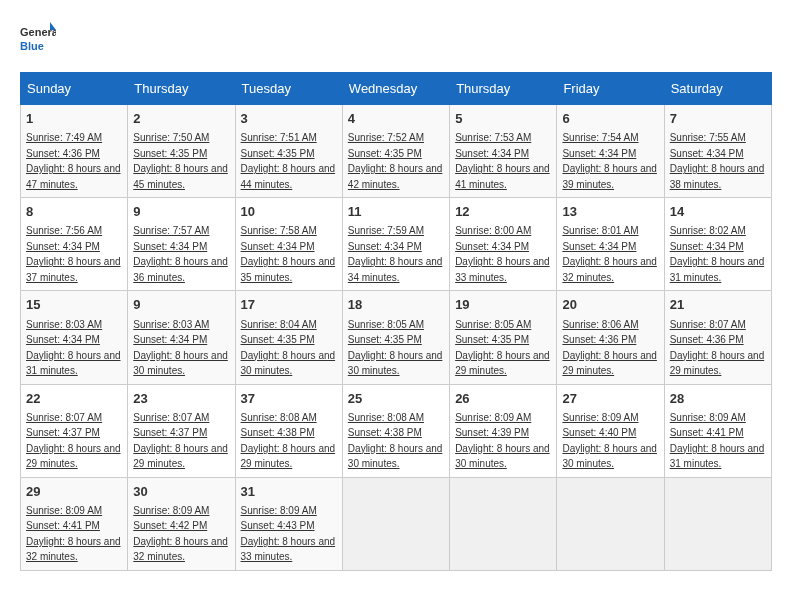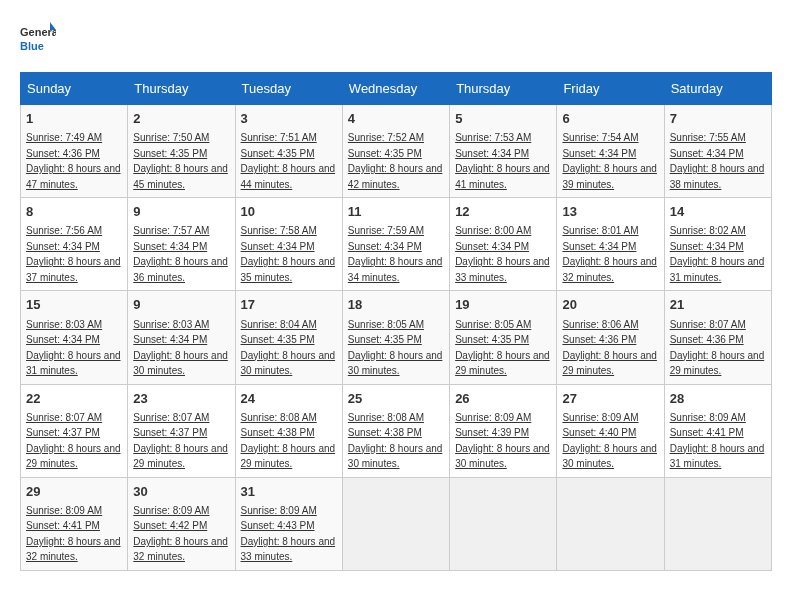--- a/index.html
+++ b/index.html
@@ -202,21 +202,21 @@
       <tr>
         <td>
           <span class="day-number">22</span>
           <span class="day-info">Sunrise: 8:07 AM<br>Sunset: 4:37 PM<br>Daylight: 8 hours and 29 minutes.</span>
         </td>
         <td>
           <span class="day-number">23</span>
           <span class="day-info">Sunrise: 8:07 AM<br>Sunset: 4:37 PM<br>Daylight: 8 hours and 29 minutes.</span>
         </td>
         <td>
-          <span class="day-number">24</span>
+          <span class="day-number">37</span>
           <span class="day-info">Sunrise: 8:08 AM<br>Sunset: 4:38 PM<br>Daylight: 8 hours and 29 minutes.</span>
         </td>
         <td>
           <span class="day-number">25</span>
           <span class="day-info">Sunrise: 8:08 AM<br>Sunset: 4:38 PM<br>Daylight: 8 hours and 30 minutes.</span>
         </td>
         <td>
           <span class="day-number">26</span>
           <span class="day-info">Sunrise: 8:09 AM<br>Sunset: 4:39 PM<br>Daylight: 8 hours and 30 minutes.</span>
         </td>

